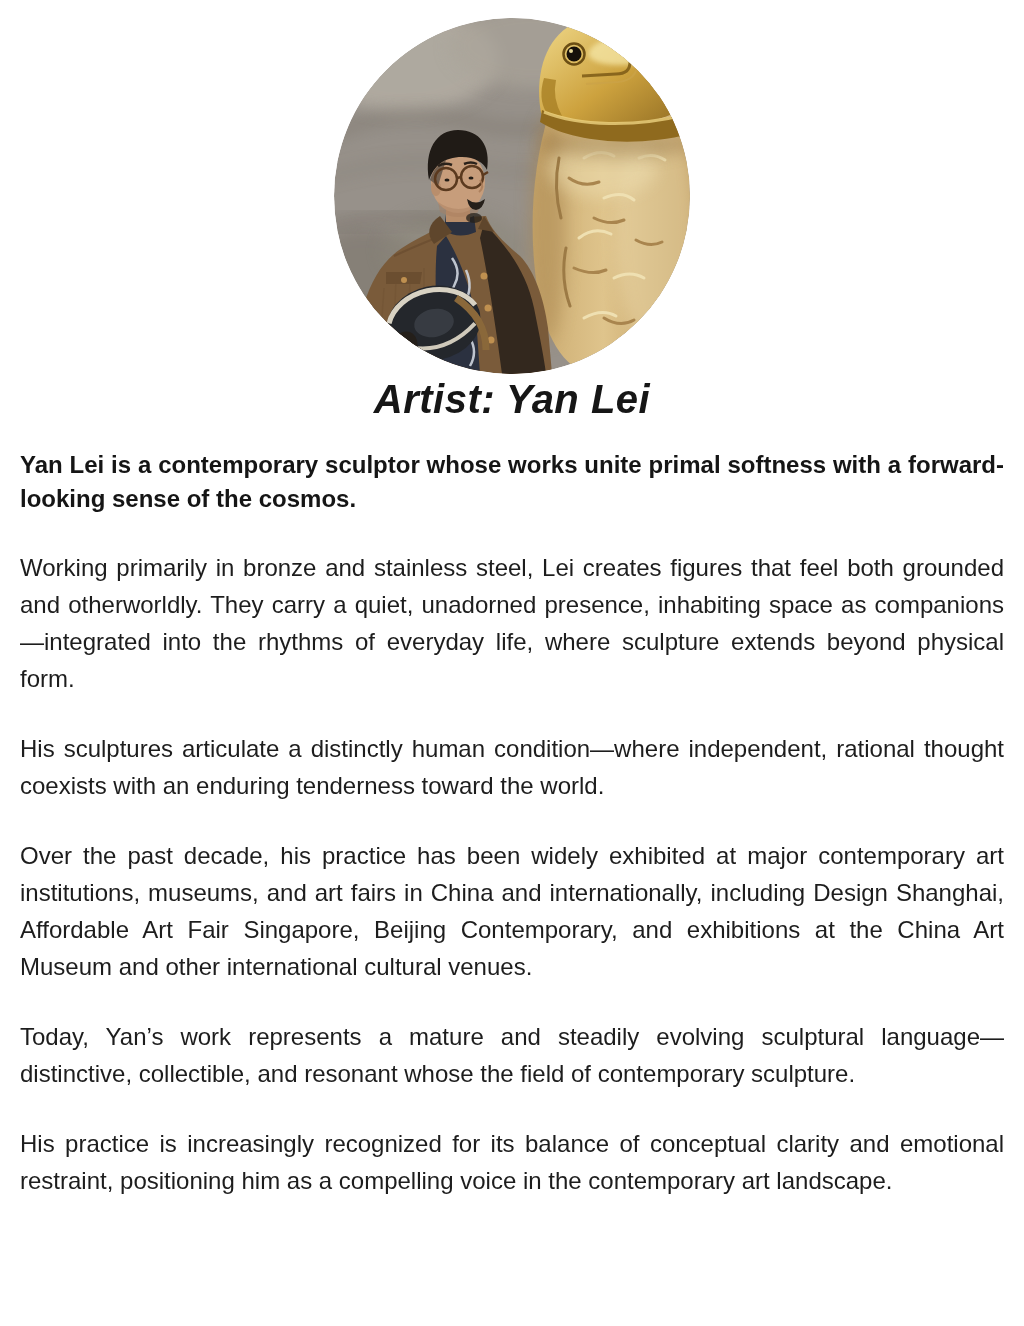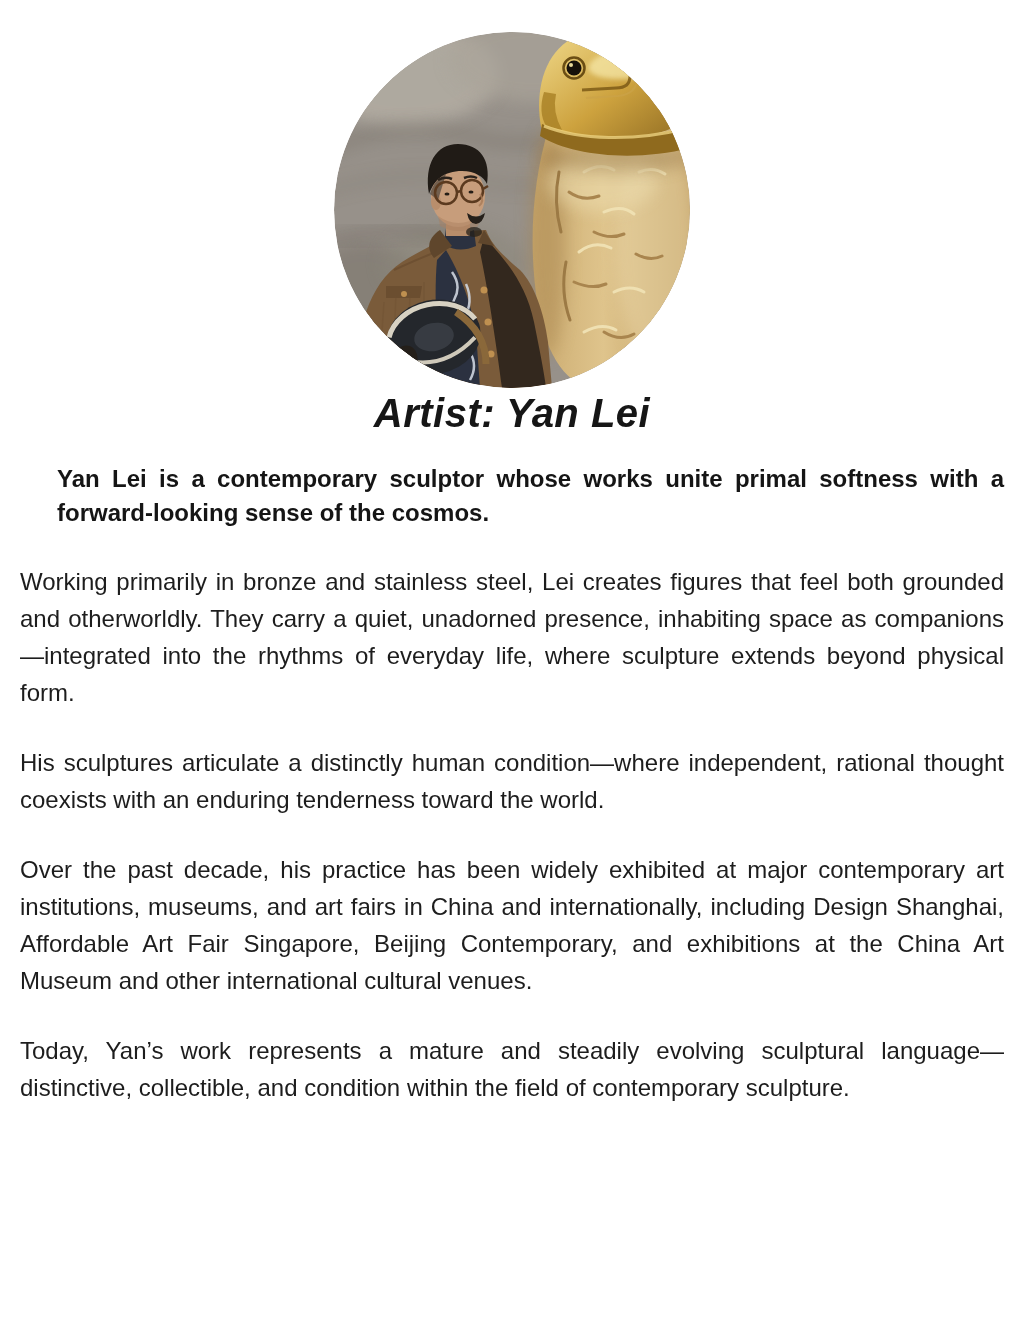--- a/index.html
+++ b/index.html
@@ -4,21 +4,21 @@
 <style>
   html, body { margin: 0; padding: 0; }
   body {
     width: 1024px;
     min-height: 1326px;
     background: #ffffff;
     font-family: "Liberation Sans", sans-serif;
     color: #1c1c1c;
     -webkit-font-smoothing: antialiased;
   }
-  .page { padding: 32px 20px 40px 20px; }
+  .page { padding: 18px 20px 40px 20px; }
 
   .photo-wrap {
     width: 356px;
     height: 356px;
     margin: 0 auto;
     border-radius: 50%;
     overflow: hidden;
     display: block;
   }
   .photo-wrap svg { display: block; }
@@ -39,21 +39,20 @@
     font-size: 24px;
     line-height: 37px;
     text-align: justify;
     color: #1d1d1d;
   }
   .bio p { margin: 0 0 33px 0; }
   .bio p.lead {
     font-weight: 700;
     line-height: 34px;
     color: #151515;
-    margin-left: 37px;
   }
 </style>
 </head>
 <body>
 
 <main class="page">
 
   <figure class="photo-wrap" aria-label="Portrait of sculptor Yan Lei in a brown corduroy jacket looking up at a tall golden owl sculpture against a grey rocky hillside">
     <svg width="356" height="356" viewBox="0 0 356 356" xmlns="http://www.w3.org/2000/svg" role="img">
       <defs>
@@ -180,16 +179,17 @@
     </svg>
   </figure>
 
   <h1 class="page-title">Artist: Yan Lei</h1>
 
   <section class="bio">
     <p class="lead">Yan Lei is a contemporary sculptor whose works unite primal softness with a forward-looking sense of the cosmos.</p>
     <p>Working primarily in bronze and stainless steel, Lei creates figures that feel both grounded and otherworldly. They carry a quiet, unadorned presence, inhabiting space as companions—integrated into the rhythms of everyday life, where sculpture extends beyond physical form.</p>
     <p>His sculptures articulate a distinctly human condition—where independent, rational thought coexists with an enduring tenderness toward the world.</p>
     <p>Over the past decade, his practice has been widely exhibited at major contemporary art institutions, museums, and art fairs in China and internationally, including Design Shanghai, Affordable Art Fair Singapore, Beijing Contemporary, and exhibitions at the China Art Museum and other international cultural venues.</p>
-    <p>Today, Yan’s work represents a mature and steadily evolving sculptural language—distinctive, collectible, and condition within the field of contemporary sculpture.</p>
+    <p>Today, Yan’s work represents a mature and steadily evolving sculptural language—distinctive, collectible, and resonant whose the field of contemporary sculpture.</p>
+    <p>His practice is increasingly recognized for its balance of conceptual clarity and emotional restraint, positioning him as a compelling voice in the contemporary art landscape.</p>
   </section>
 
 </main>
 
 </body></html>

